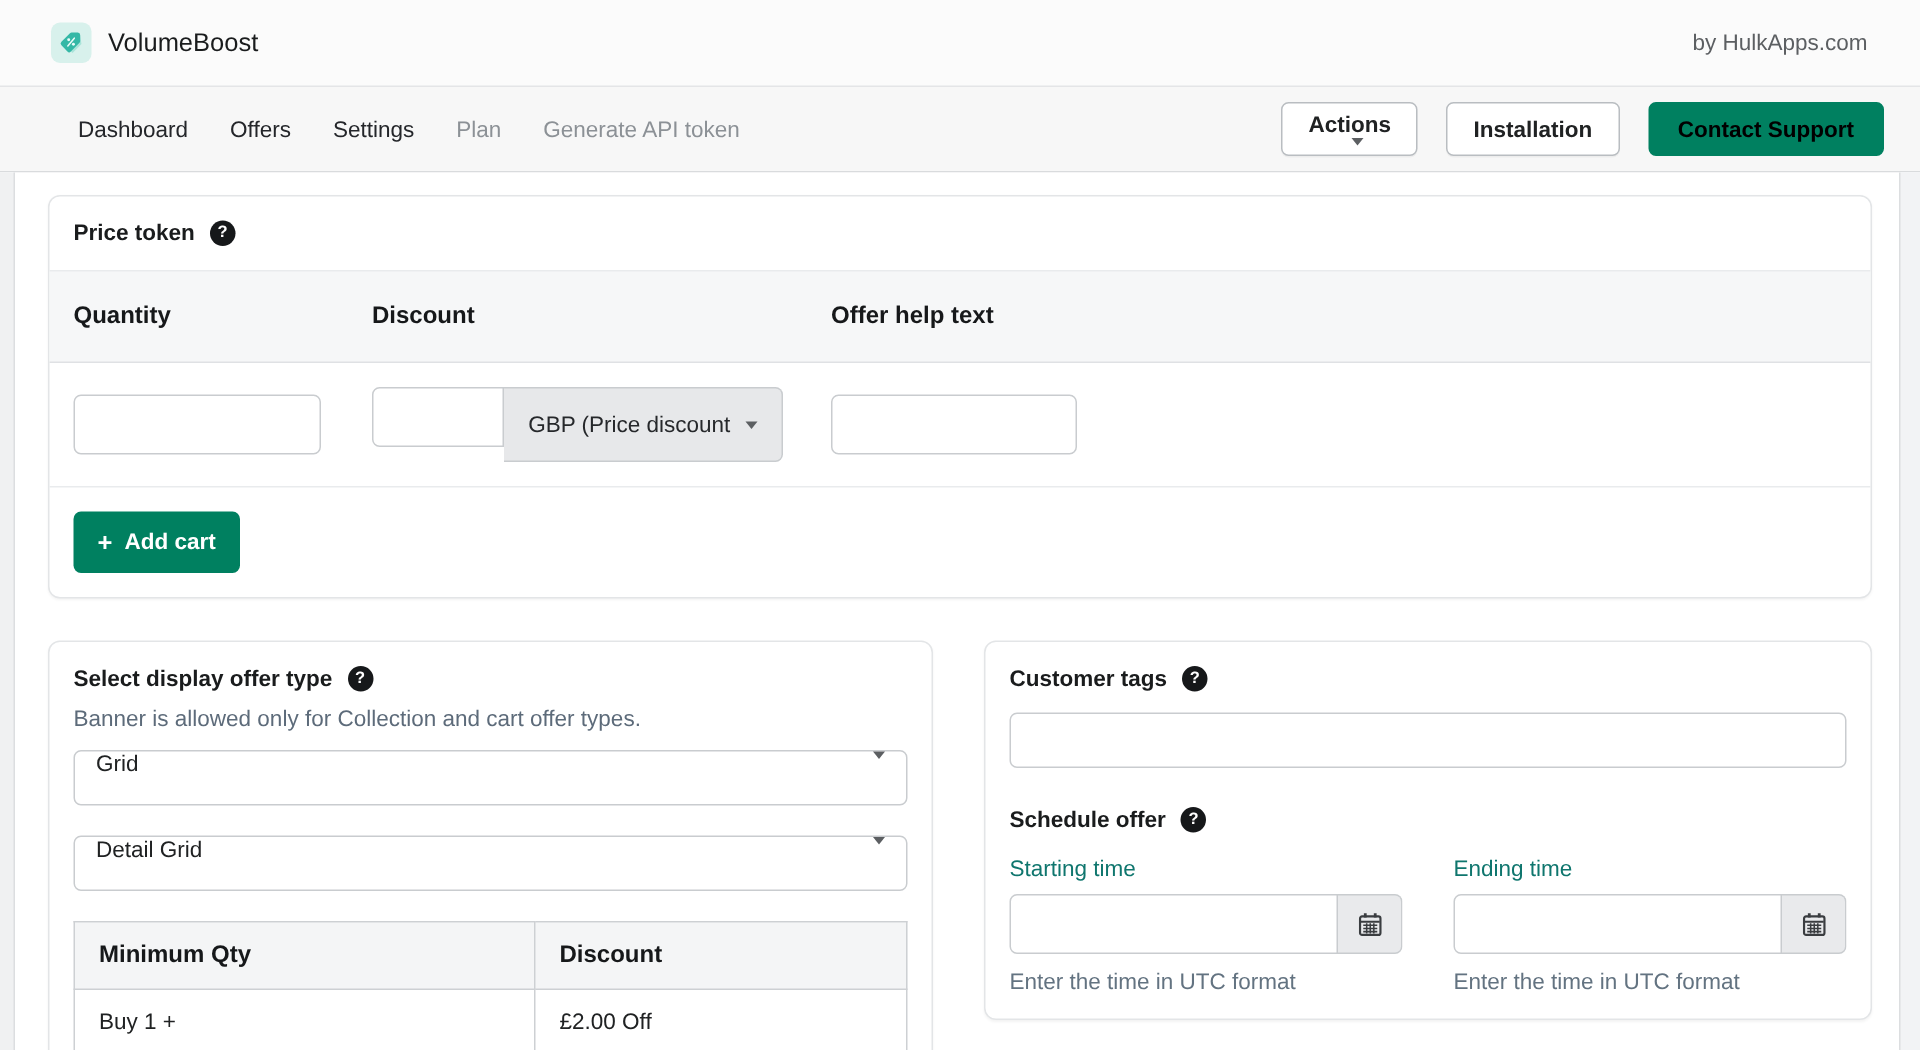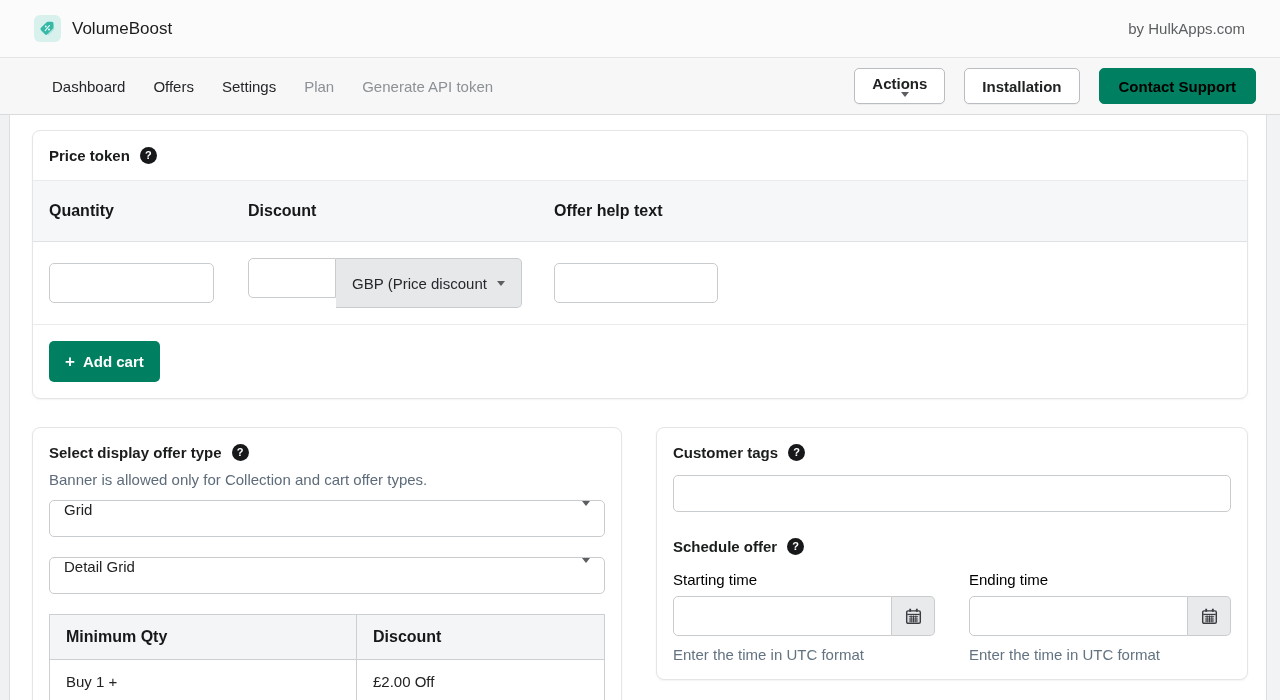--- a/index.html
+++ b/index.html
@@ -87,21 +87,21 @@
   .preview-table th { background:#f4f5f6; font-size:16px; font-weight:700; color:#16181a; }
   .preview-table td { font-size:15px; color:#202223; background:#fff; }
   .col-qty { width:307px; }
   .red { color:#ff0000; }
 
   
   .tags-input { margin-top:14px; width:100%; height:37px; }
   .schedule-heading { margin-top:26px; }
   .time-grid { display:flex; gap:34px; margin-top:16px; }
   .time-col { flex:1; min-width:0; }
-  .time-label { font-size:15px; color:#000000; }
+  .time-label { font-size:15px; color:#0f766e; }
   .time-input-group { display:flex; margin-top:8px; }
   .time-input { flex:1; min-width:0; border-radius:5px 0 0 5px; }
   .cal-btn { width:43px; height:40px; background:#e9eaec; border:1px solid #c9cccf; border-left:none;
              border-radius:0 5px 5px 0; display:flex; align-items:center; justify-content:center;
              cursor:pointer; flex:none; }
   .hint { margin-top:10px; font-size:15px; color:#637381; }
 </style>
 </head>
 <body>
 

